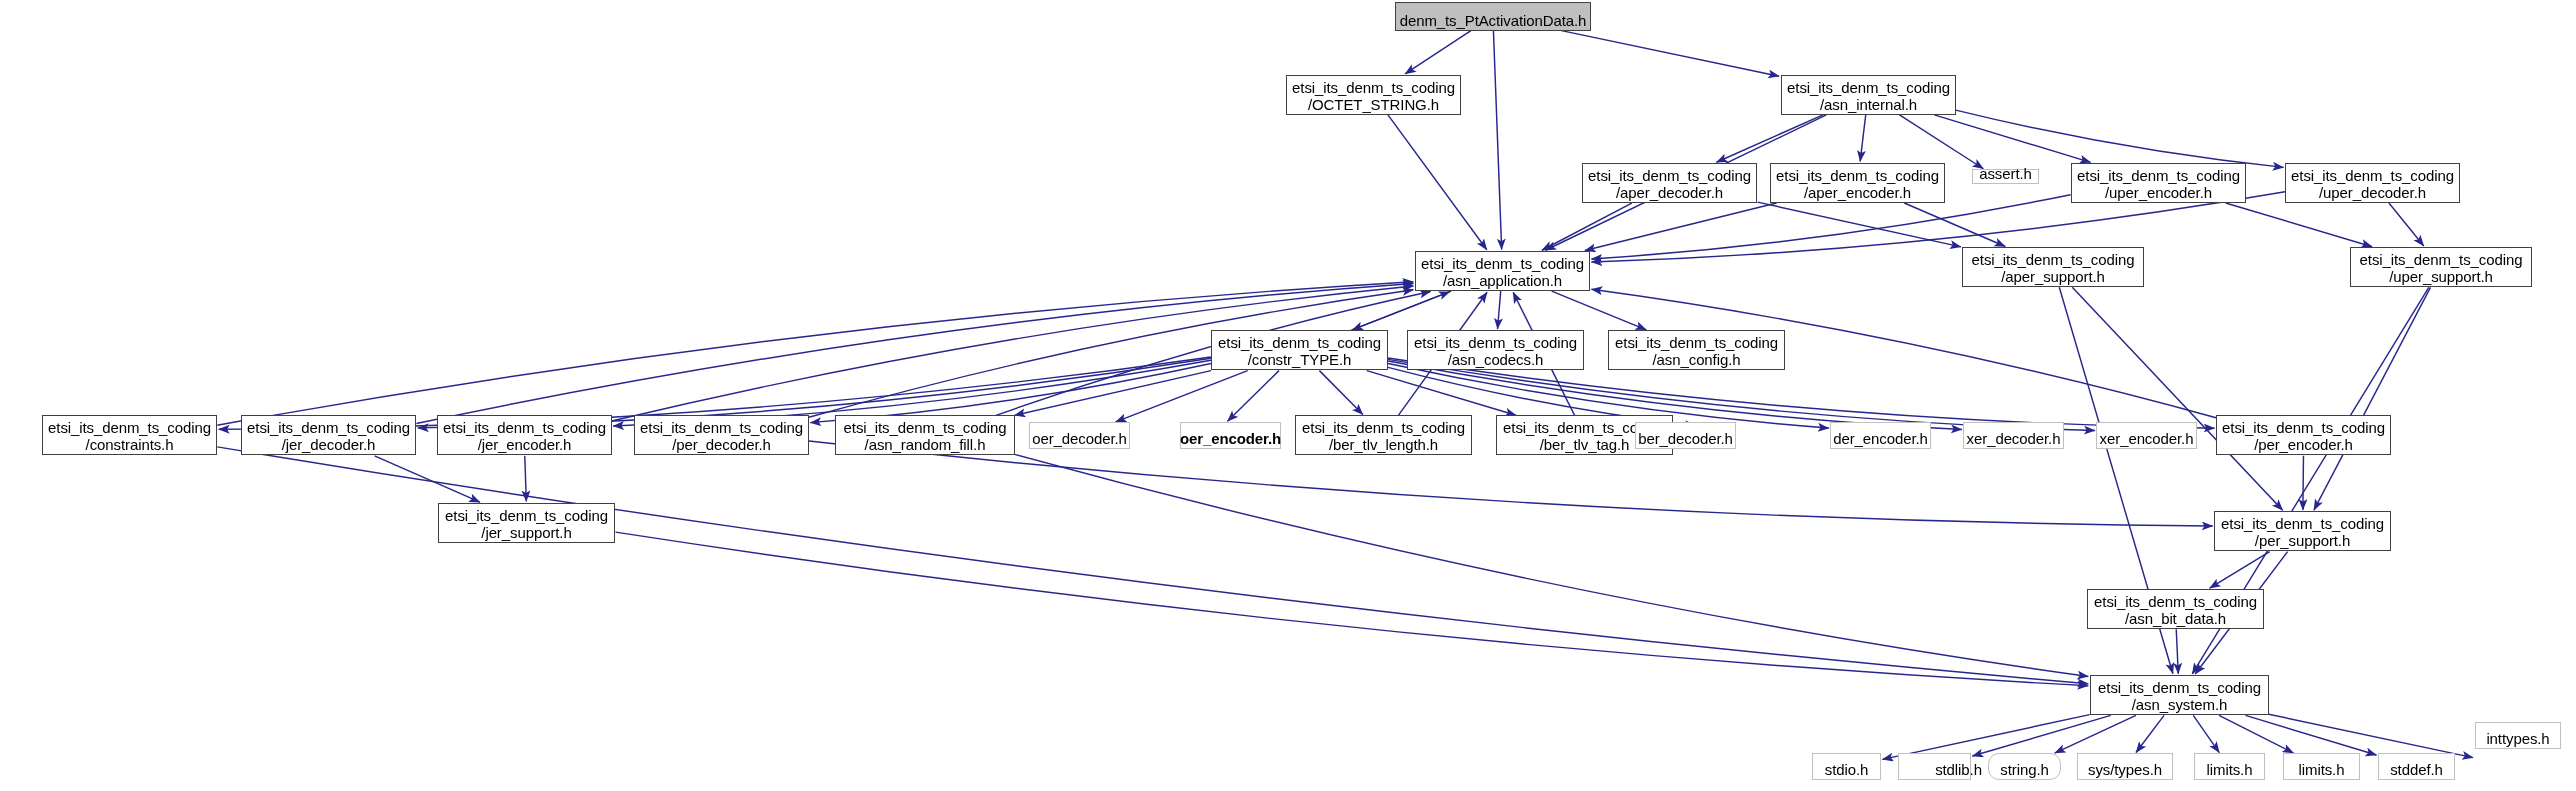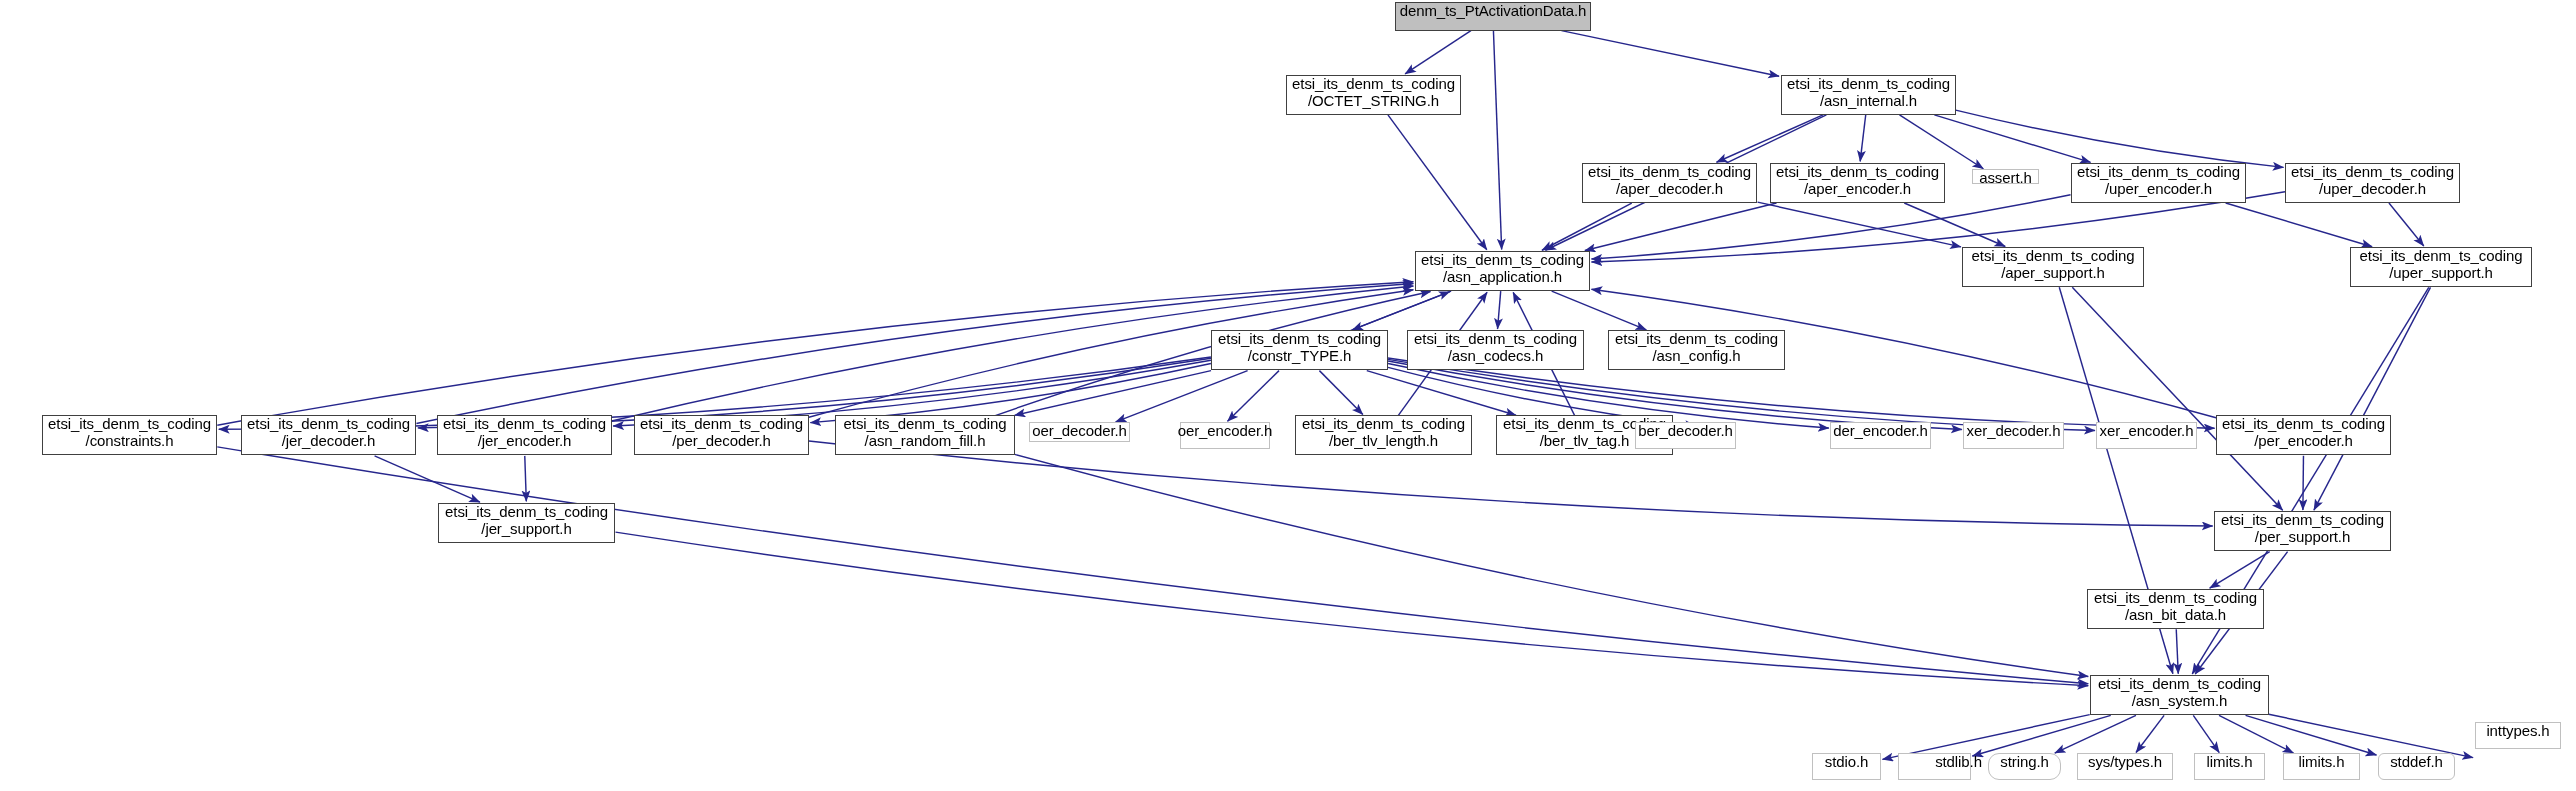--- a/index.html
+++ b/index.html
@@ -1,19 +1,19 @@
 <!DOCTYPE html>
 <html><head>
 <meta charset="utf-8">
 <style>
   html,body{margin:0;padding:0;background:#ffffff;}
   #canvas{position:relative;width:2576px;height:792px;background:#ffffff;
           font-family:"Liberation Sans","DejaVu Sans",sans-serif;}
   svg#edges{position:absolute;left:0;top:0;width:2576px;height:792px;overflow:visible;}
-  .node{position:absolute;box-sizing:border-box;display:flex;align-items:flex-start;
+  .node{position:absolute;box-sizing:border-box;display:flex;align-items:flex-end;
         justify-content:center;text-align:center;line-height:1.12;
         background:#ffffff;color:#000000;}
   .node .lbl{display:block;white-space:pre;font-size:15px;letter-spacing:-0.1px;}
   .n-dark{border:1.5px solid #404040;}
   .n-light{border:1.2px solid #c0c0c0;}
   .n-root{border:1.5px solid #404040;background:#bfbfbf;}
 </style>
 </head>
 <body>
 
@@ -161,24 +161,24 @@
 /jer_encoder.h</span>
       </div>
       <div class="node n-dark" style="left: 634px; top: 415px; width: 175px; height: 40px;">
         <span class="lbl">etsi_its_denm_ts_coding
 /per_decoder.h</span>
       </div>
       <div class="node n-dark" style="left: 835px; top: 415px; width: 180px; height: 40px;">
         <span class="lbl">etsi_its_denm_ts_coding
 /asn_random_fill.h</span>
       </div>
-      <div class="node n-light" style="left: 1029px; top: 422px; width: 101px; height: 20px;">
+      <div class="node n-light" style="left: 1029px; top: 422px; width: 101px; height: 27px;">
         <span class="lbl">oer_decoder.h</span>
       </div>
-      <div class="node n-light" style="left: 1180px; top: 422px; width: 90px; height: 27px;">
+      <div class="node n-light" style="left: 1180px; top: 422px; width: 101px; height: 27px; font-weight: bold;">
         <span class="lbl">oer_encoder.h</span>
       </div>
       <div class="node n-dark" style="left: 1295px; top: 415px; width: 177px; height: 40px;">
         <span class="lbl">etsi_its_denm_ts_coding
 /ber_tlv_length.h</span>
       </div>
       <div class="node n-dark" style="left: 1496px; top: 415px; width: 177px; height: 40px;">
         <span class="lbl">etsi_its_denm_ts_coding
 /ber_tlv_tag.h</span>
       </div>
@@ -225,21 +225,21 @@
       </div>
       <div class="node n-light" style="left: 2077px; top: 753px; width: 96px; height: 27px;">
         <span class="lbl">sys/types.h</span>
       </div>
       <div class="node n-light" style="left: 2194px; top: 753px; width: 71px; height: 27px;">
         <span class="lbl">limits.h</span>
       </div>
       <div class="node n-light" style="left: 2283px; top: 753px; width: 77px; height: 27px;">
         <span class="lbl">limits.h</span>
       </div>
-      <div class="node n-light" style="left: 2378px; top: 753px; width: 77px; height: 27px; border-radius: 6px;">
+      <div class="node n-light" style="left: 2378px; top: 753px; width: 77px; height: 27px;">
         <span class="lbl">stddef.h</span>
       </div>
       <div class="node n-light" style="left: 2475px; top: 722px; width: 86px; height: 27px;">
         <span class="lbl">inttypes.h</span>
       </div>
     </div>
 </div>
 
 
 </body></html>

